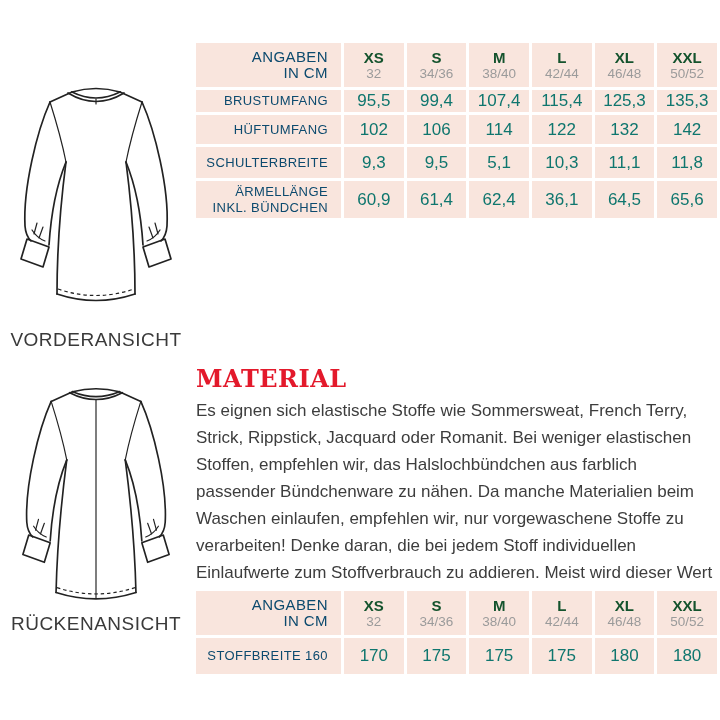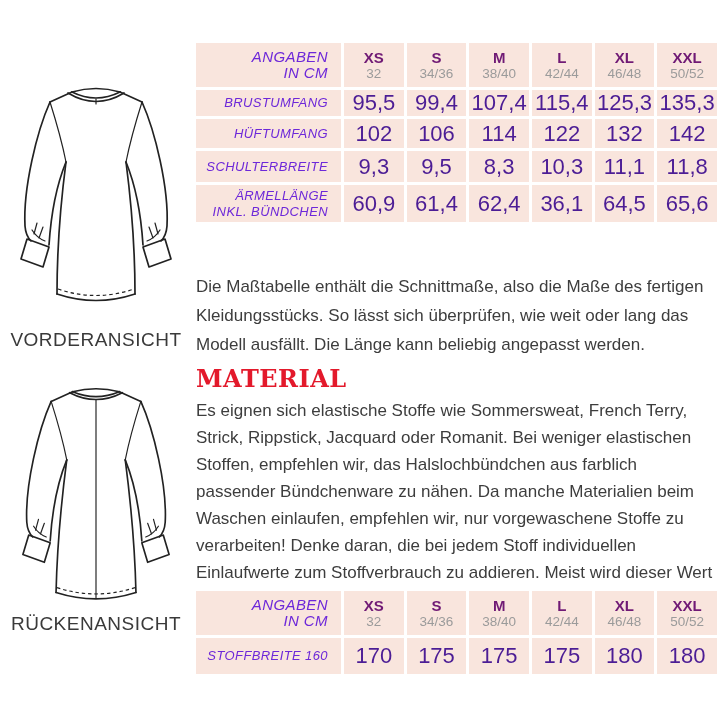--- a/index.html
+++ b/index.html
@@ -55,29 +55,28 @@
     text-align: center;
     vertical-align: middle;
     padding: 0;
     overflow: hidden;
   }
   .meas-table td.label-cell {
     text-align: right;
     padding-right: 13px;
     font-size: 13px;
     letter-spacing: 0.4px;
-    color: #6d28d9;
+    color: #0c4a6e;
     line-height: 16px;
-    font-style: italic;
   }
   tr.hdr-row   { height: 47px; }
   .hdr-label   { color: #e3192b; font-size: 15px !important; letter-spacing: 0.4px; line-height: 19px; }
-  .size-name   { display: block; font-size: 15px; font-weight: bold; color: #701a75; line-height: 17px; }
+  .size-name   { display: block; font-size: 15px; font-weight: bold; color: #14532d; line-height: 17px; }
   .size-range  { display: block; font-size: 13.5px; color: #9b9b9b; line-height: 16px; }
-  .value-cell  { font-size: 22px; color: #4c1d95; }
+  .value-cell  { font-size: 17px; color: #0f766e; }
 
   #table-sizes tr.r1 { height: 25px; }
   #table-sizes tr.r2 { height: 32px; }
   #table-sizes tr.r3 { height: 34px; }
   #table-sizes tr.r4 { height: 40px; }
   #table-sizes tr.r5 { height: 39px; }
   #table-fabric tr.r1 { height: 37px; }
   #table-fabric tr.r2 { height: 39px; }
 
   
@@ -241,41 +240,40 @@
       <td class="value-cell">106</td>
       <td class="value-cell">114</td>
       <td class="value-cell">122</td>
       <td class="value-cell">132</td>
       <td class="value-cell">142</td>
     </tr>
     <tr class="r3">
       <td class="label-cell">SCHULTERBREITE</td>
       <td class="value-cell">9,3</td>
       <td class="value-cell">9,5</td>
-      <td class="value-cell">8,3</td>
+      <td class="value-cell">5,1</td>
       <td class="value-cell">10,3</td>
       <td class="value-cell">11,1</td>
       <td class="value-cell">11,8</td>
     </tr>
     <tr class="r4">
       <td class="label-cell">
         <span>ÄRMELLÄNGE</span><br>
         <span>INKL. BÜNDCHEN</span>
       </td>
       <td class="value-cell">60,9</td>
       <td class="value-cell">61,4</td>
       <td class="value-cell">62,4</td>
       <td class="value-cell">36,1</td>
       <td class="value-cell">64,5</td>
       <td class="value-cell">65,6</td>
     </tr>
   </tbody>
     </table>
 
-  <div id="para-sizes" class="body-text">Die Maßtabelle enthält die Schnittmaße, also die Maße des fertigen Kleidungsstücks. So lässt sich überprüfen, wie weit oder lang das Modell ausfällt. Die Länge kann beliebig angepasst werden.</div>
 
   <div id="title-material" class="serif-title">MATERIAL</div>
 
   <div id="para-material" class="body-text">Es eignen sich elastische Stoffe wie Sommersweat, French Terry, Strick, Rippstick, Jacquard oder Romanit. Bei weniger elastischen Stoffen, empfehlen wir, das Halslochbündchen aus farblich passender Bündchenware zu nähen. Da manche Materialien beim Waschen einlaufen, empfehlen wir, nur vorgewaschene Stoffe zu verarbeiten! Denke daran, die bei jedem Stoff individuellen Einlaufwerte zum Stoffverbrauch zu addieren. Meist wird dieser Wert vom Hersteller prozentual angegeben.</div>
 
   <table id="table-fabric" class="meas-table">
     <colgroup>
         <col style="width:148px">
         <col>
         <col>

